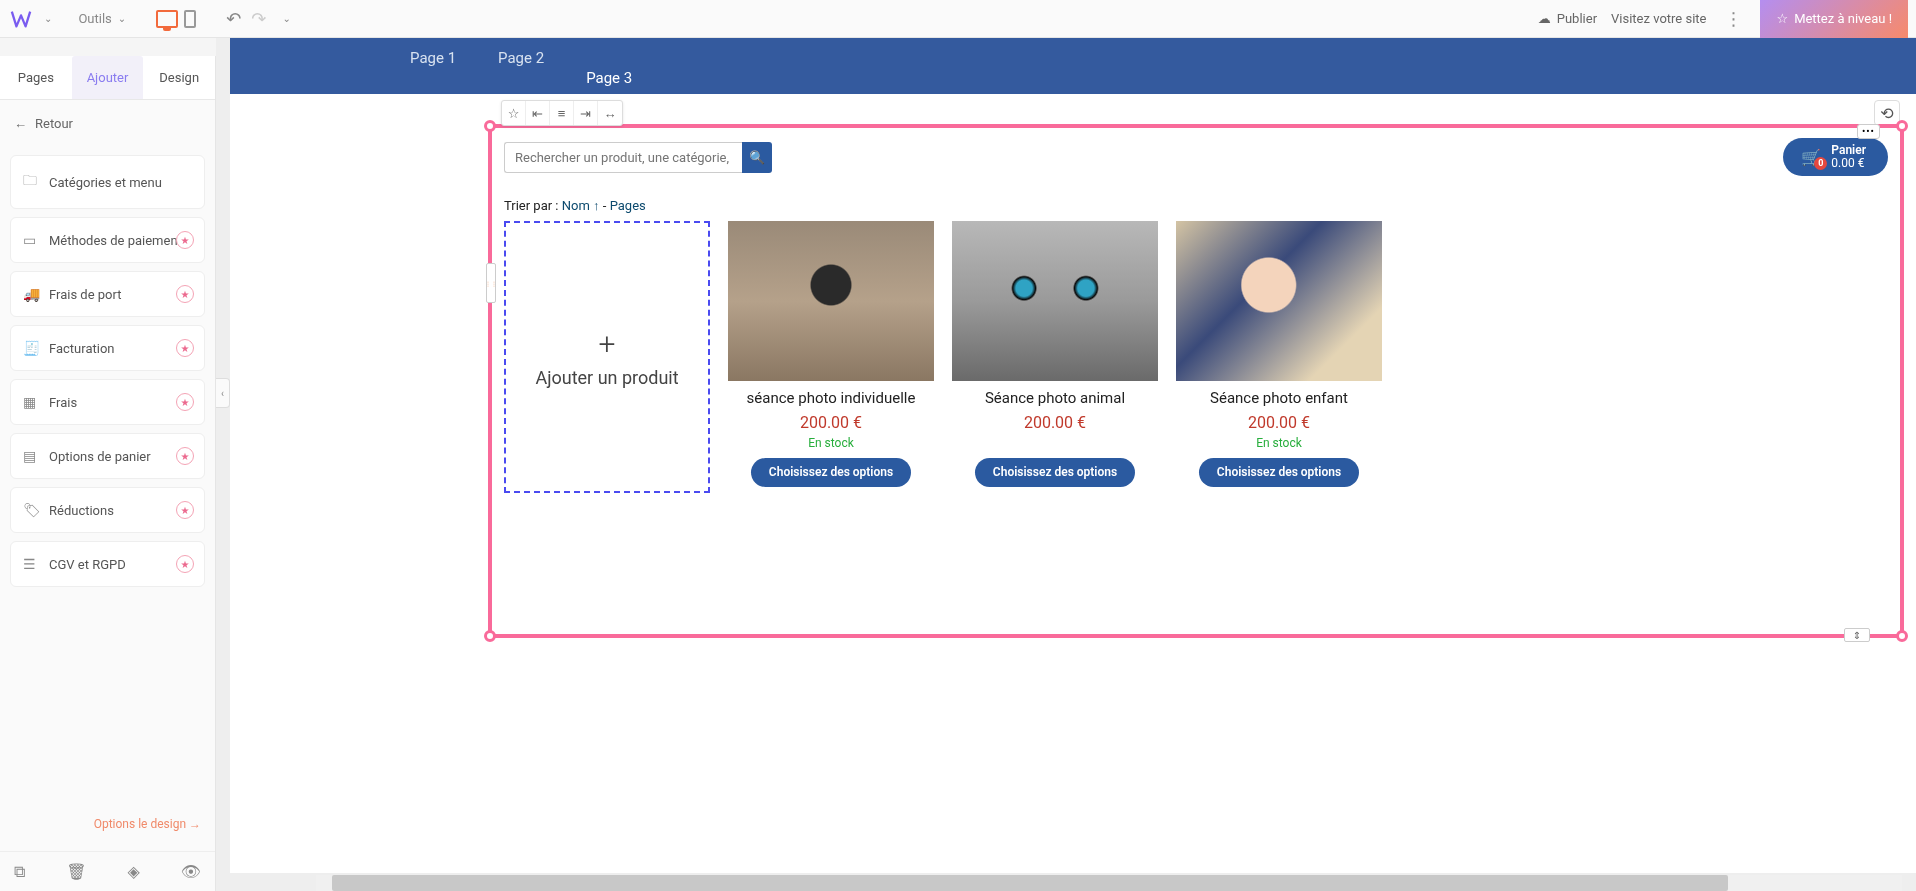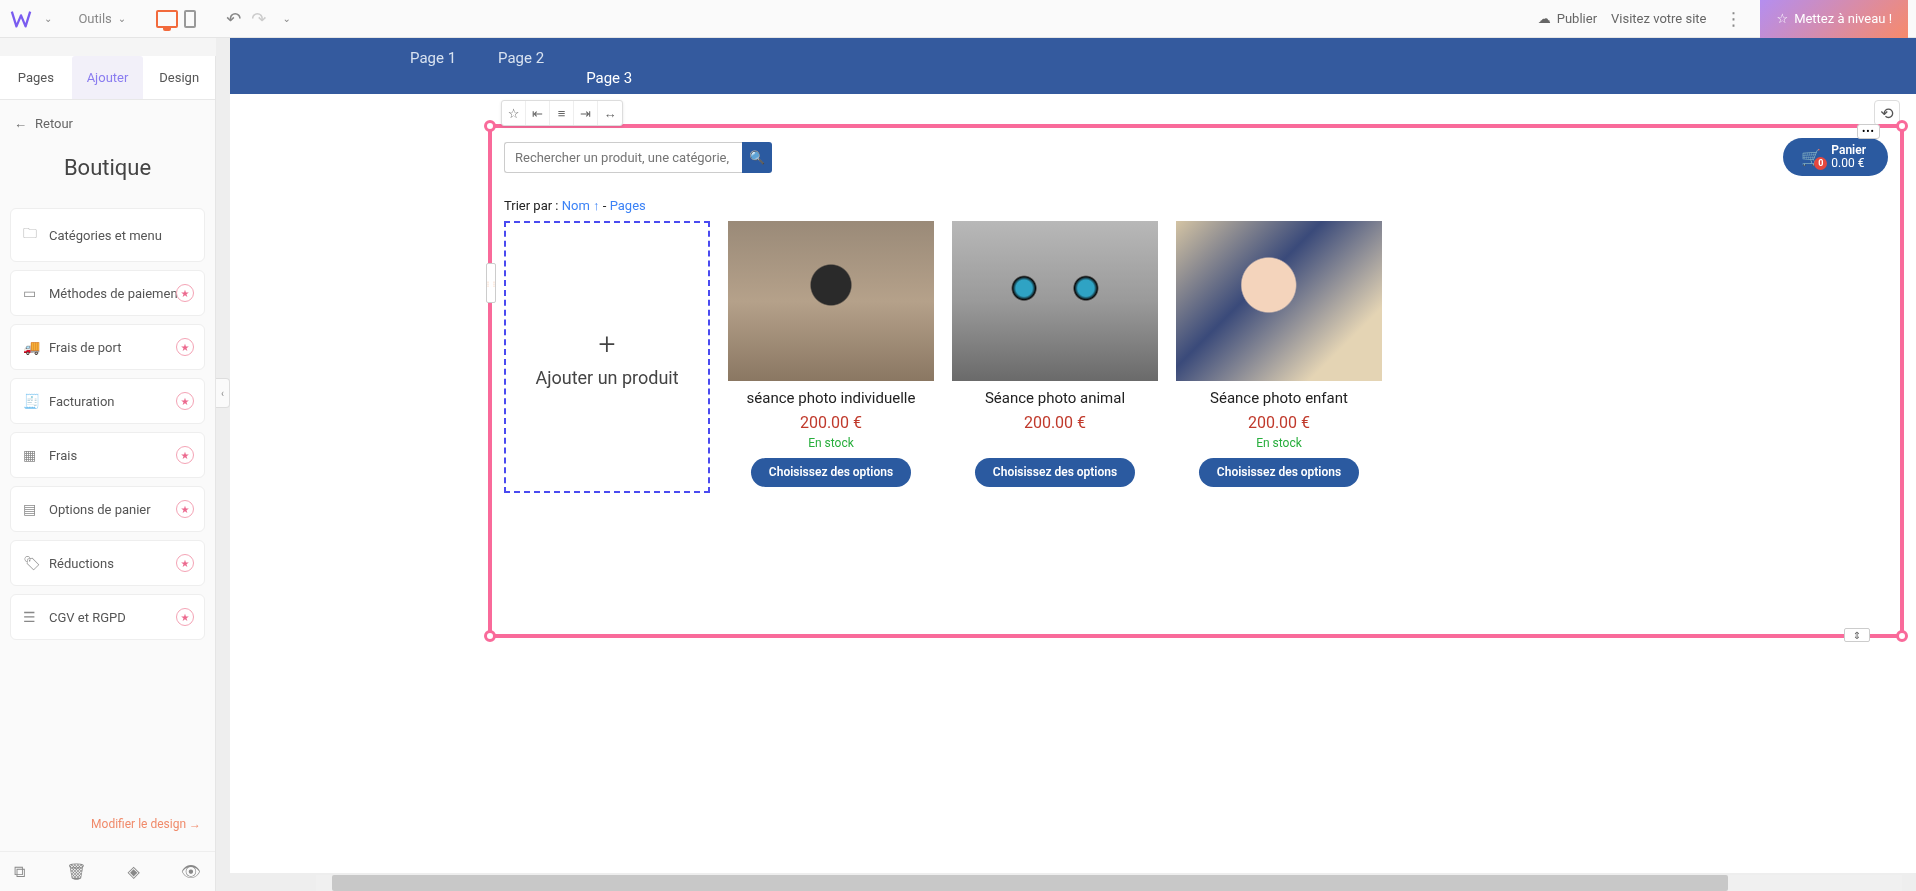--- a/index.html
+++ b/index.html
@@ -74,21 +74,21 @@
 .search-box input { flex:1; border:1px solid #ccc; border-right:none; padding:7px 10px; font-size:13px; border-radius:3px 0 0 3px; outline:none; }
 .search-btn { width:30px; background:#2b5aa0; color:#fff; border:none; display:flex; align-items:center; justify-content:center; border-radius:0 3px 3px 0; cursor:pointer; font-size:13px; }
 .cart-btn { margin-left:auto; background:#2b5aa0; color:#fff; border-radius:22px; padding:6px 22px 6px 18px; display:flex; align-items:center; gap:10px; cursor:pointer; position:relative; }
 .cart-icon { font-size:16px; position:relative; }
 .cart-badge { position:absolute; bottom:-3px; right:-6px; background:#e4483f; color:#fff; font-size:9px; width:13px; height:13px; border-radius:50%; display:flex; align-items:center; justify-content:center; font-weight:bold; }
 .cart-text { display:flex; flex-direction:column; line-height:1.1; }
 .cart-text .l1 { font-size:12px; font-weight:600; }
 .cart-text .l2 { font-size:12px; font-weight:400; }
 
 .sort-row { margin-top:22px; font-size:13px; color:#222; }
-.sort-row .link { color:#3b82f6; cursor:pointer;margin-top:24px; }
+.sort-row .link { color:#0c4a6e; cursor:pointer;margin-top:24px; }
 
 .products { margin-top:8px; display:flex; gap:18px; }
 .add-card { width:206px; height:272px; border:2px dashed #4a4af0; display:flex; flex-direction:column; align-items:center; justify-content:center; color:#444; cursor:pointer; }
 .add-card .plus { font-size:30px; font-weight:300; margin-bottom:6px; }
 .add-card .lbl { font-size:18px; }
 
 .product { width:206px; display:flex; flex-direction:column; align-items:center; }
 .product .img { width:206px; height:160px; }
 .product .title { font-size:15px; color:#222; margin-top:8px; text-align:center; }
 .product .price { font-size:16px; color:#c0392b; margin-top:6px; }
@@ -138,21 +138,20 @@
 <div class="leftpanel">
   <div class="tabs">
     <div class="tab">Pages</div>
     <div class="tab active">Ajouter</div>
     <div class="tab">Design</div>
   </div>
   <div class="back-row">
     <span>←</span>
     <span>Retour</span>
   </div>
-  <div class="section-title">Boutique</div>
   <div class="menu-list">
     <div class="menu-item">
         <span class="mi-icon">🗀</span>
         <span>Catégories et menu</span>
       </div>
     <div class="menu-item">
         <span class="mi-icon">▭</span>
         <span>Méthodes de paiement</span>
         <span class="badge-star">★</span>
       </div>
@@ -180,21 +179,21 @@
         <span class="mi-icon">🏷</span>
         <span>Réductions</span>
         <span class="badge-star">★</span>
       </div>
     <div class="menu-item">
         <span class="mi-icon">☰</span>
         <span>CGV et RGPD</span>
         <span class="badge-star">★</span>
       </div>
   </div>
-  <div class="modify-design">Modifier le design →</div>
+  <div class="modify-design">Options le design →</div>
   <div class="bottom-icons">
     <span>⧉</span>
     <span>🗑</span>
     <span>◈</span>
     <span>👁</span>
   </div>
 </div>
 
 <div class="canvas-wrap">
   <div class="collapse-handle">‹</div>

